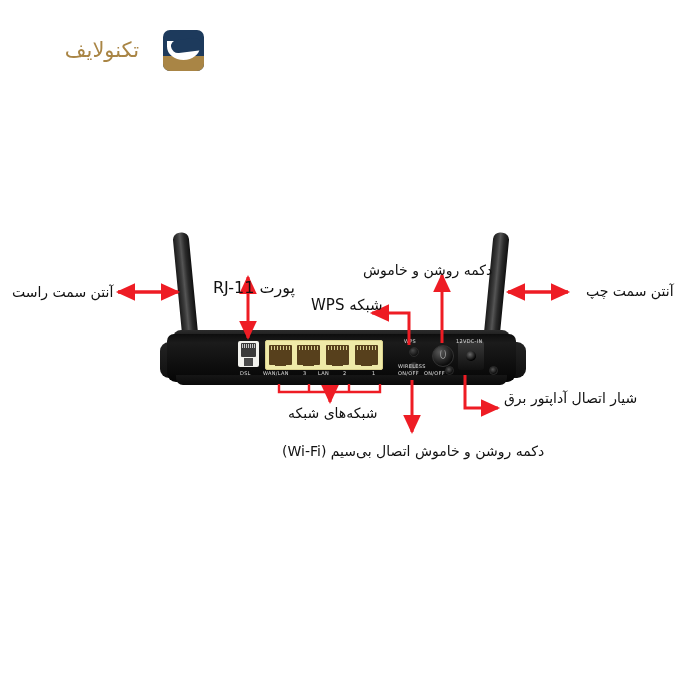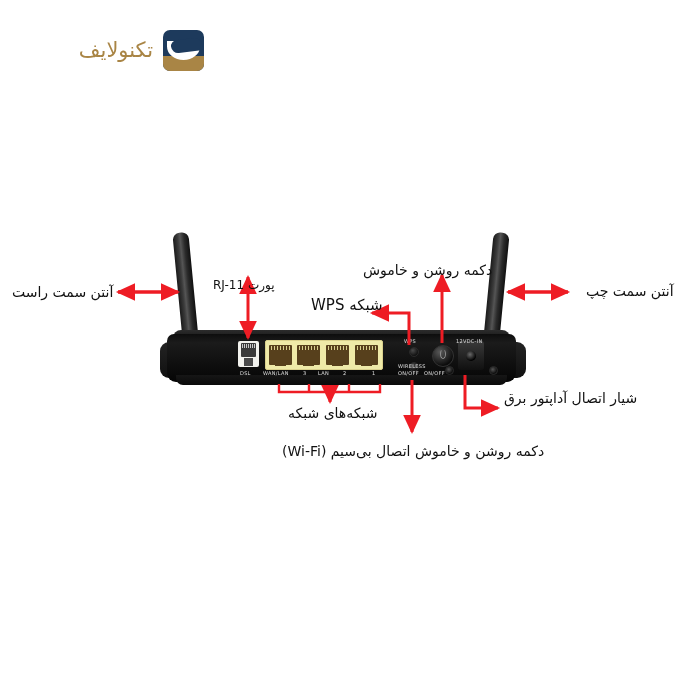--- a/index.html
+++ b/index.html
@@ -22,21 +22,21 @@
   .logo-wrap {
     position: absolute;
     left: 24px;
     top: 20px;
     width: 180px;
     height: 60px;
     display: flex;
     flex-direction: row-reverse;
     align-items: center;
     justify-content: flex-start;
-    gap: 10px;
+    gap: 24px;
   }
   .logo-mark {
     position: relative;
     width: 41px;
     height: 41px;
     border-radius: 7px;
     overflow: hidden;
     background: #1d3a5c;
     flex: 0 0 auto;
   }
@@ -385,21 +385,21 @@
       <line x1="330" y1="392" x2="330" y2="402" marker-end="url(#ah)"></line>
 
       <line x1="412" y1="380" x2="412" y2="432" marker-end="url(#ah)"></line>
 
       <path d="M465,375 L465,408 L498,408" marker-end="url(#ah)"></path>
       <line x1="465" y1="408" x2="465" y2="378" stroke-width="0"></line>
     </g>
   </svg>
 
   <div class="label" style="left:12px;  top:284px;">آنتن سمت راست</div>
-  <div class="label" style="left:213px; top:278px; font-size:12px;">پورت RJ-11</div>
+  <div class="label" style="left:213px; top:278px; font-size:16px;">پورت RJ-11</div>
   <div class="label" style="left:311px; top:296px; font-size:15px;">شبکه WPS</div>
   <div class="label" style="left:363px; top:262px;">دکمه روشن و خاموش</div>
   <div class="label" style="left:586px; top:283px;">آنتن سمت چپ</div>
   <div class="label" style="left:288px; top:405px;">شبکه‌های شبکه</div>
   <div class="label" style="left:504px; top:390px;">شیار اتصال آداپتور برق</div>
   <div class="label" style="left:282px; top:443px;">دکمه روشن و خاموش اتصال بی‌سیم (Wi-Fi)</div>
 
 </div>
 
 </body></html>

